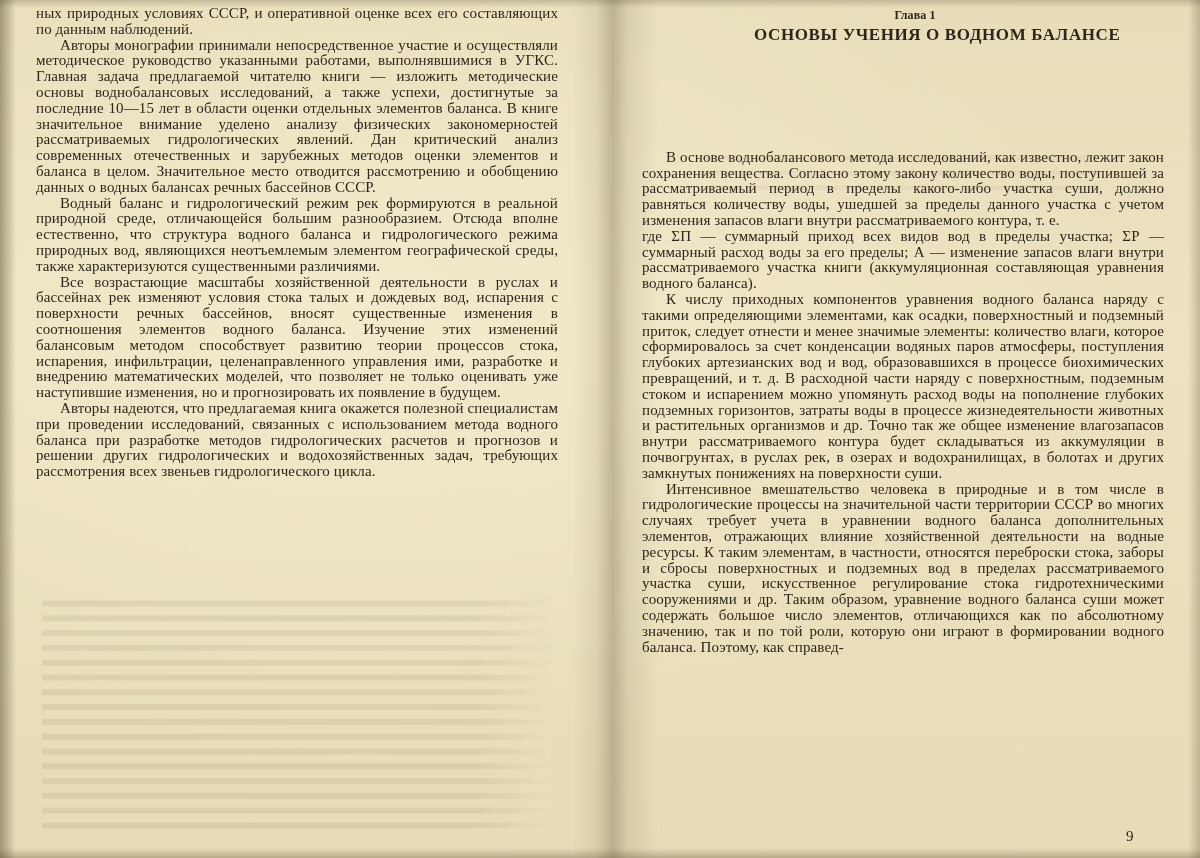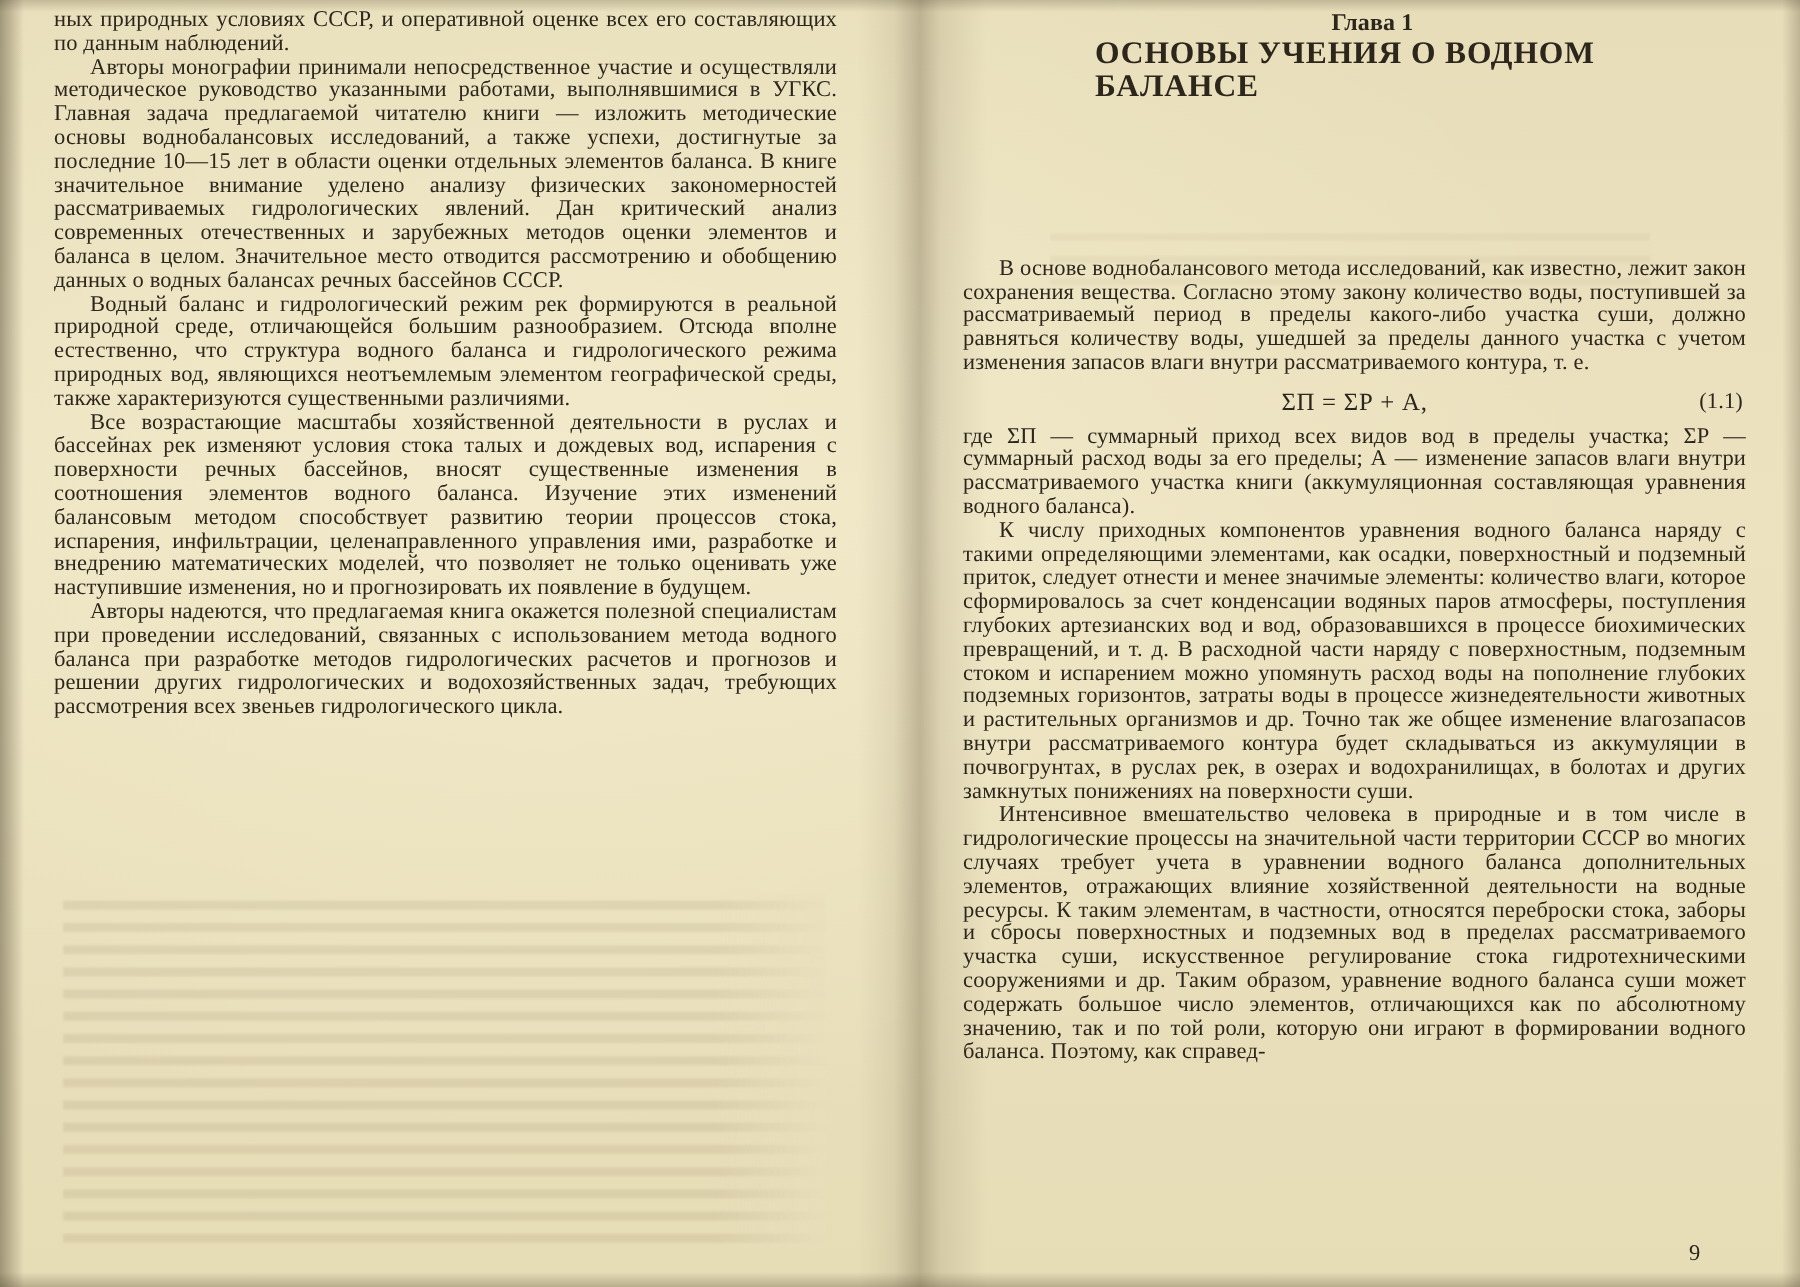--- a/index.html
+++ b/index.html
@@ -42,30 +42,30 @@
   }
   .left-col  { left: 36px;  }
   .right-col { left: 642px; top: 8px; }
 
   .page-text p { margin: 0; text-indent: 24px; }
   .page-text p.noindent { text-indent: 0; }
 
   .chapter-label {
     text-align: center;
     font-weight: bold;
-    font-size: 16px;
+    font-size: 12px;
     margin: 2px 0 20px 0;
     text-indent: 0;
   }
   .chapter-title {
     font-weight: bold;
-    font-size: 21px;
+    font-size: 17px;
     line-height: 22px;
     letter-spacing: 0.6px;
-    margin: 0 0 104px 88px;
+    margin: 0 0 104px 112px;
     text-align: left;
     text-indent: 0;
   }
   .chapter-title .t-line { display: block; }
 
   .formula-row {
     position: relative;
     margin: 9px 0 8px 0;
     text-indent: 0;
   }
@@ -138,24 +138,20 @@
 
   <div class="page-text right-col">
     <p class="chapter-label">Глава 1</p>
 
     <h1 class="chapter-title">
       <span class="t-line">ОСНОВЫ УЧЕНИЯ О ВОДНОМ БАЛАНСЕ</span>
     </h1>
 
     <p>В основе воднобалансового метода исследований, как известно, лежит закон сохранения вещества. Согласно этому закону количество воды, поступившей за рассматриваемый период в пределы какого-либо участка суши, должно равняться количеству воды, ушедшей за пределы данного участка с учетом изменения запасов влаги внутри рассматриваемого контура, т. е.</p>
 
-    <div class="formula-row">
-      <span class="formula">ΣП = ΣР + А,</span>
-      <span class="formula-number">(1.1)</span>
-    </div>
 
     <p class="noindent">где ΣП — суммарный приход всех видов вод в пределы участка; ΣР — суммарный расход воды за его пределы; А — изменение запасов влаги внутри рассматриваемого участка книги (аккумуляционная составляющая уравнения водного баланса).</p>
     <p>К числу приходных компонентов уравнения водного баланса наряду с такими определяющими элементами, как осадки, поверхностный и подземный приток, следует отнести и менее значимые элементы: количество влаги, которое сформировалось за счет конденсации водяных паров атмосферы, поступления глубоких артезианских вод и вод, образовавшихся в процессе биохимических превращений, и т. д. В расходной части наряду с поверхностным, подземным стоком и испарением можно упомянуть расход воды на пополнение глубоких подземных горизонтов, затраты воды в процессе жизнедеятельности животных и растительных организмов и др. Точно так же общее изменение влагозапасов внутри рассматриваемого контура будет складываться из аккумуляции в почвогрунтах, в руслах рек, в озерах и водохранилищах, в болотах и других замкнутых понижениях на поверхности суши.</p>
     <p>Интенсивное вмешательство человека в природные и в том числе в гидрологические процессы на значительной части территории СССР во многих случаях требует учета в уравнении водного баланса дополнительных элементов, отражающих влияние хозяйственной деятельности на водные ресурсы. К таким элементам, в частности, относятся переброски стока, заборы и сбросы поверхностных и подземных вод в пределах рассматриваемого участка суши, искусственное регулирование стока гидротехническими сооружениями и др. Таким образом, уравнение водного баланса суши может содержать большое число элементов, отличающихся как по абсолютному значению, так и по той роли, которую они играют в формировании водного баланса. Поэтому, как справед-</p>
   </div>
 
   <div class="bleed bleed-right"></div>
 
   <div class="page-number">9</div>
 

